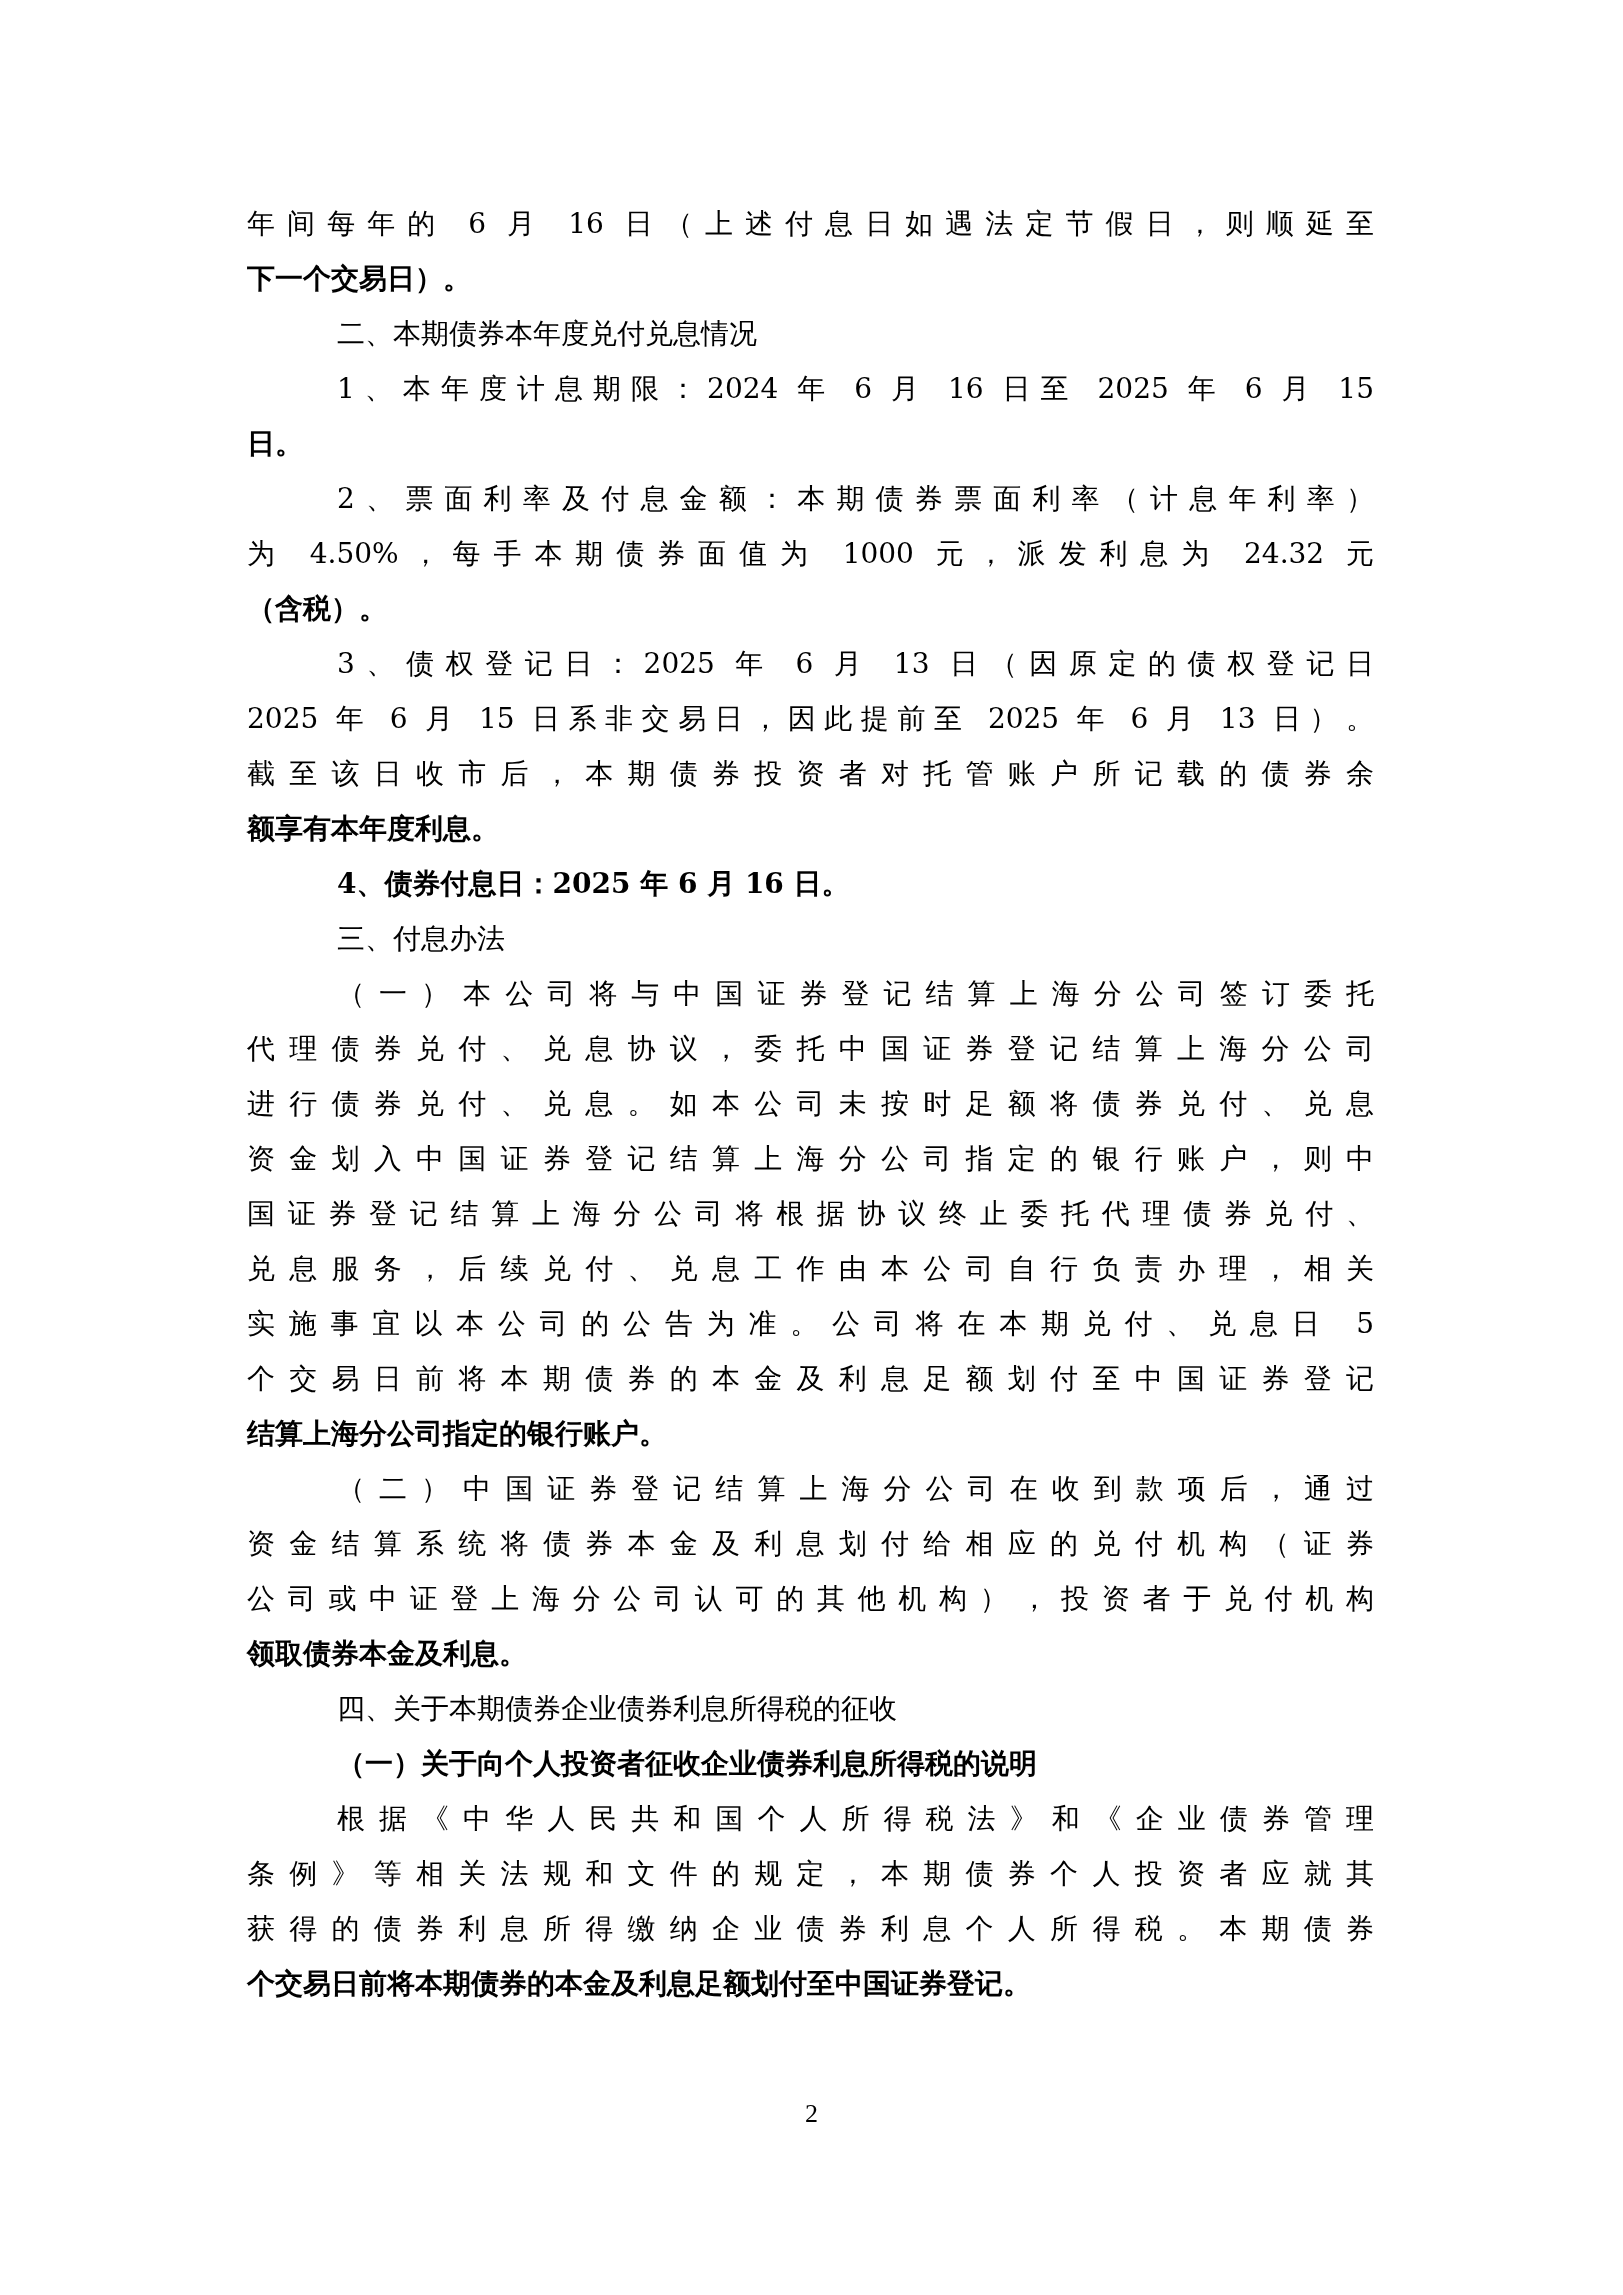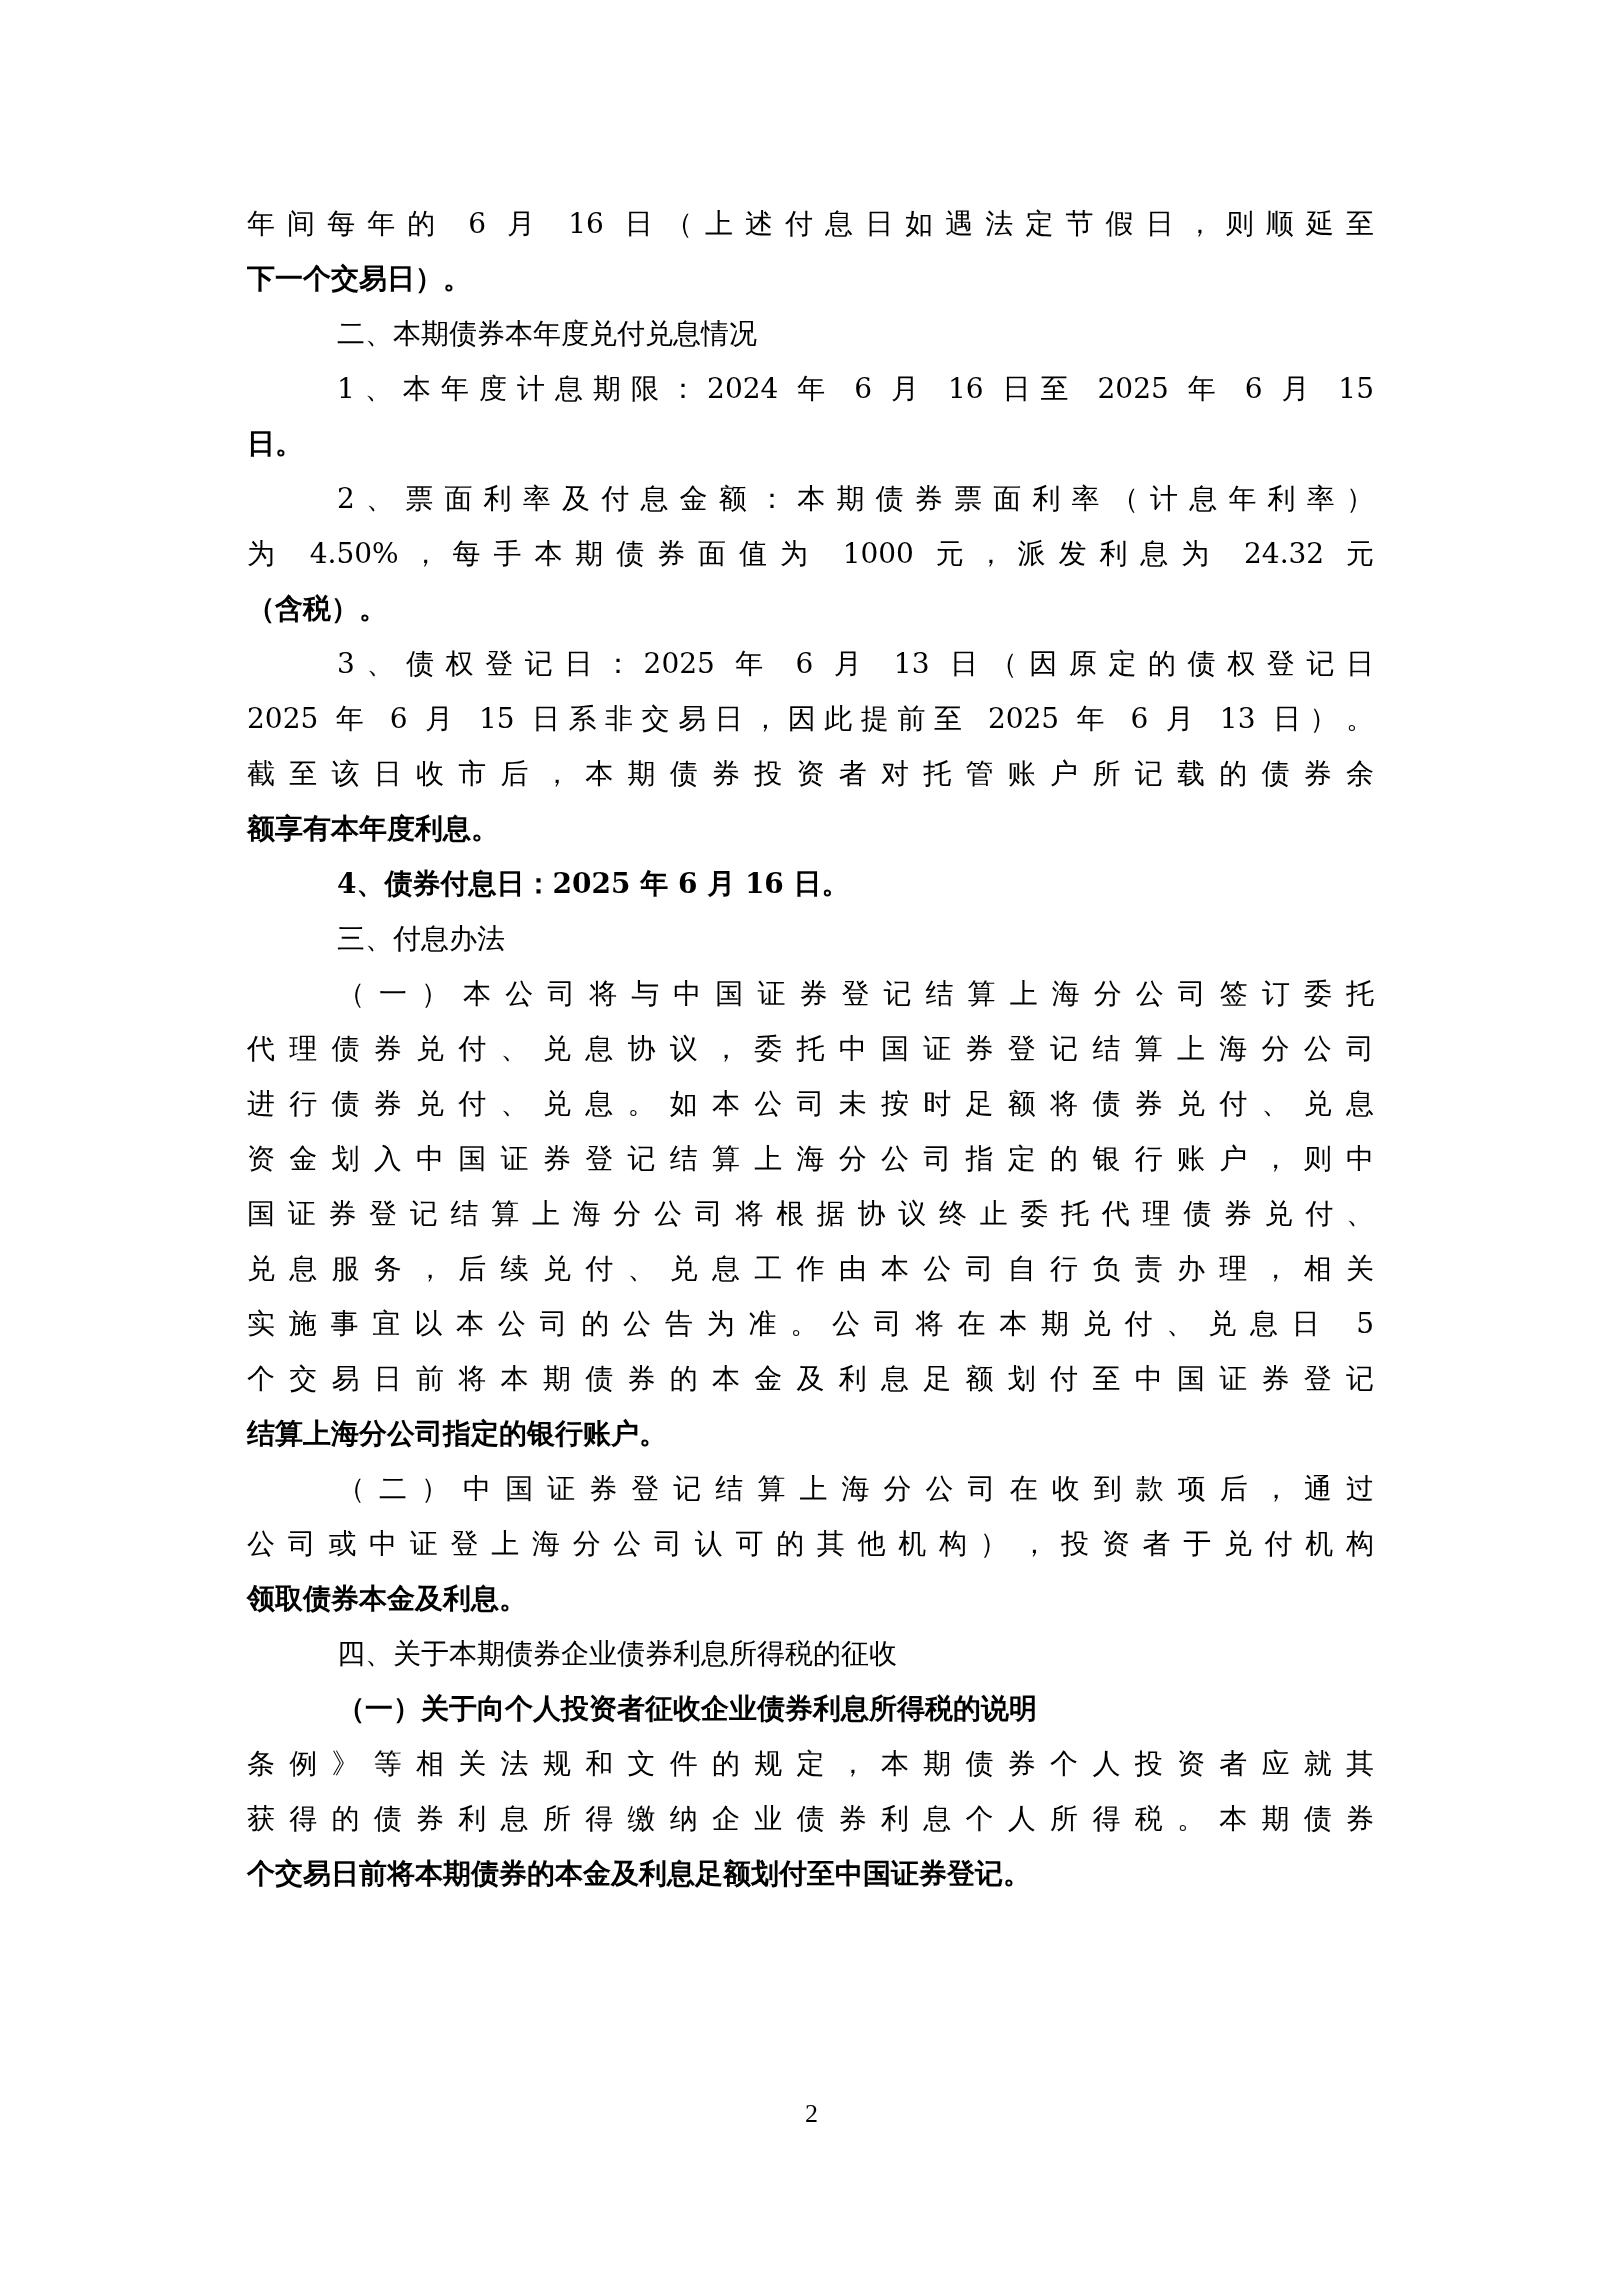--- a/index.html
+++ b/index.html
@@ -81,23 +81,25 @@
       <div class="line indent">（一）本公司将与中国证券登记结算上海分公司签订委托</div>
       <div class="line">代理债券兑付、兑息协议，委托中国证券登记结算上海分公司</div>
       <div class="line">进行债券兑付、兑息。如本公司未按时足额将债券兑付、兑息</div>
       <div class="line">资金划入中国证券登记结算上海分公司指定的银行账户，则中</div>
       <div class="line">国证券登记结算上海分公司将根据协议终止委托代理债券兑付、</div>
       <div class="line">兑息服务，后续兑付、兑息工作由本公司自行负责办理，相关</div>
       <div class="line">实施事宜以本公司的公告为准。公司将在本期兑付、兑息日 5</div>
       <div class="line">个交易日前将本期债券的本金及利息足额划付至中国证券登记</div>
       <div class="line last">结算上海分公司指定的银行账户。</div>
       <div class="line indent">（二）中国证券登记结算上海分公司在收到款项后，通过</div>
+      <div class="line">资金结算系统将债券本金及利息划付给相应的兑付机构（证券</div>
       <div class="line">公司或中证登上海分公司认可的其他机构），投资者于兑付机构</div>
       <div class="line last">领取债券本金及利息。</div>
       <div class="line indent heading last">四、关于本期债券企业债券利息所得税的征收</div>
       <div class="line indent last">（一）关于向个人投资者征收企业债券利息所得税的说明</div>
+      <div class="line indent">根据《中华人民共和国个人所得税法》和《企业债券管理</div>
       <div class="line">条例》等相关法规和文件的规定，本期债券个人投资者应就其</div>
       <div class="line">获得的债券利息所得缴纳企业债券利息个人所得税。本期债券</div>
       <div class="line last">个交易日前将本期债券的本金及利息足额划付至中国证券登记。</div>
     </div>
   <div class="page-number">2</div>
 </div>
 
 
 </body></html>

